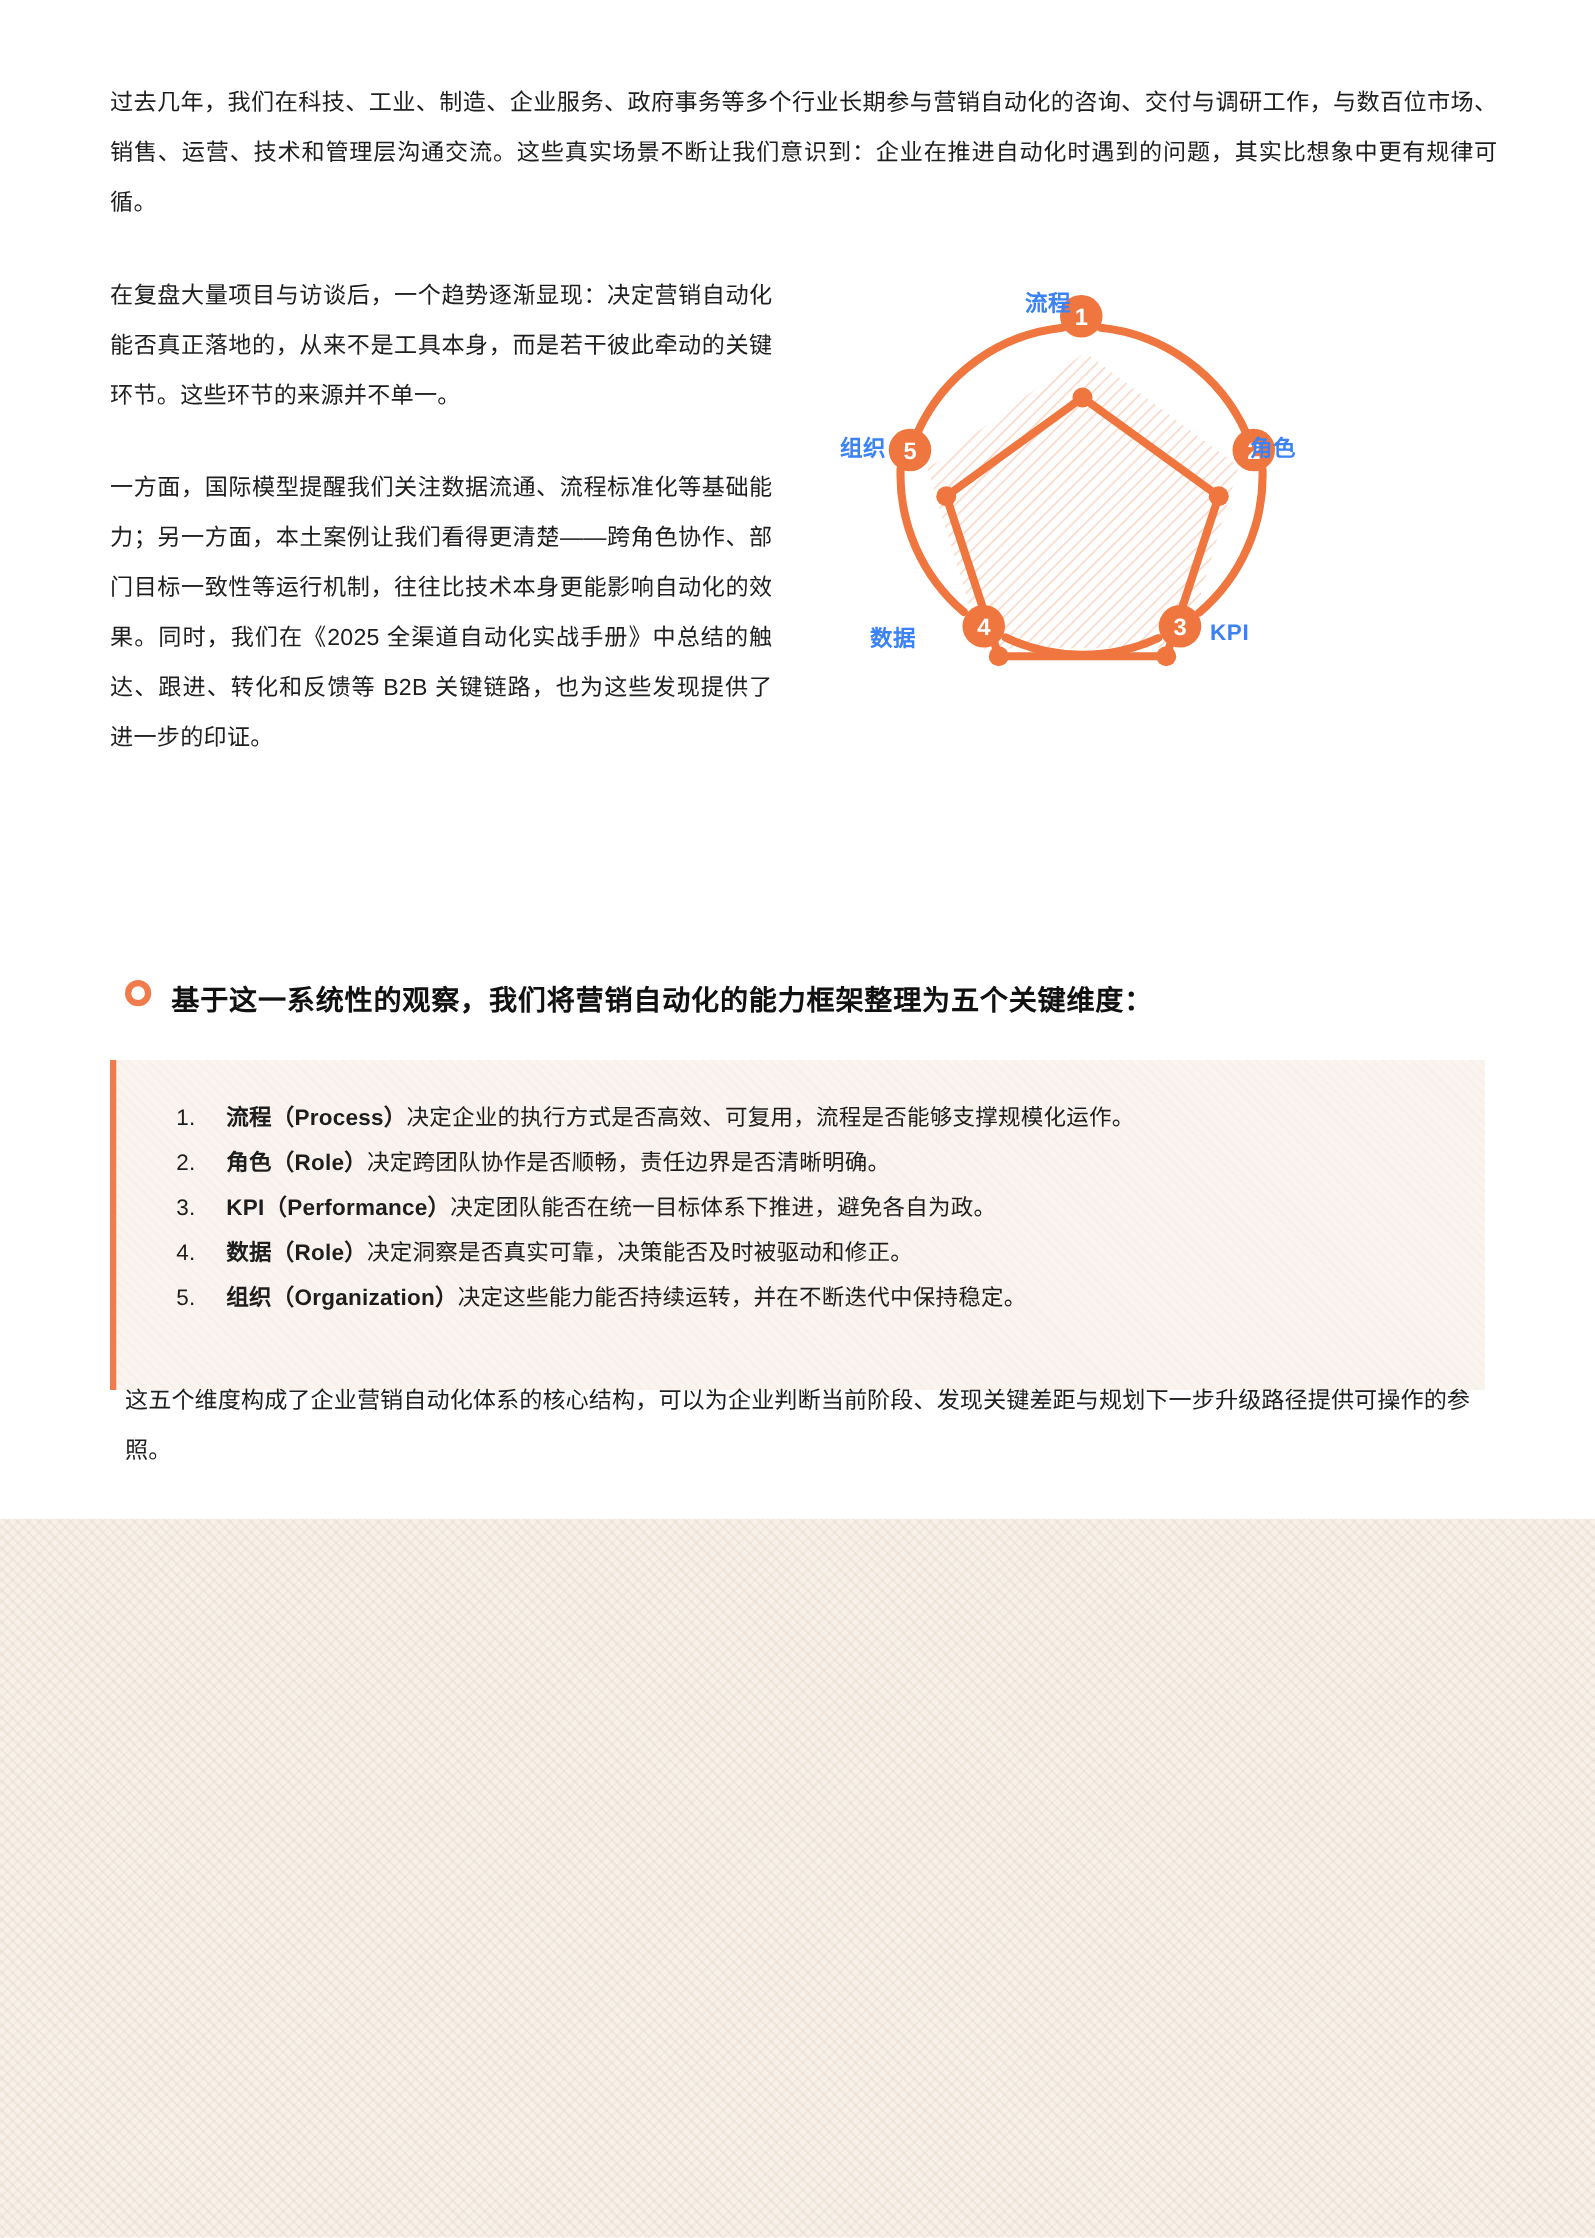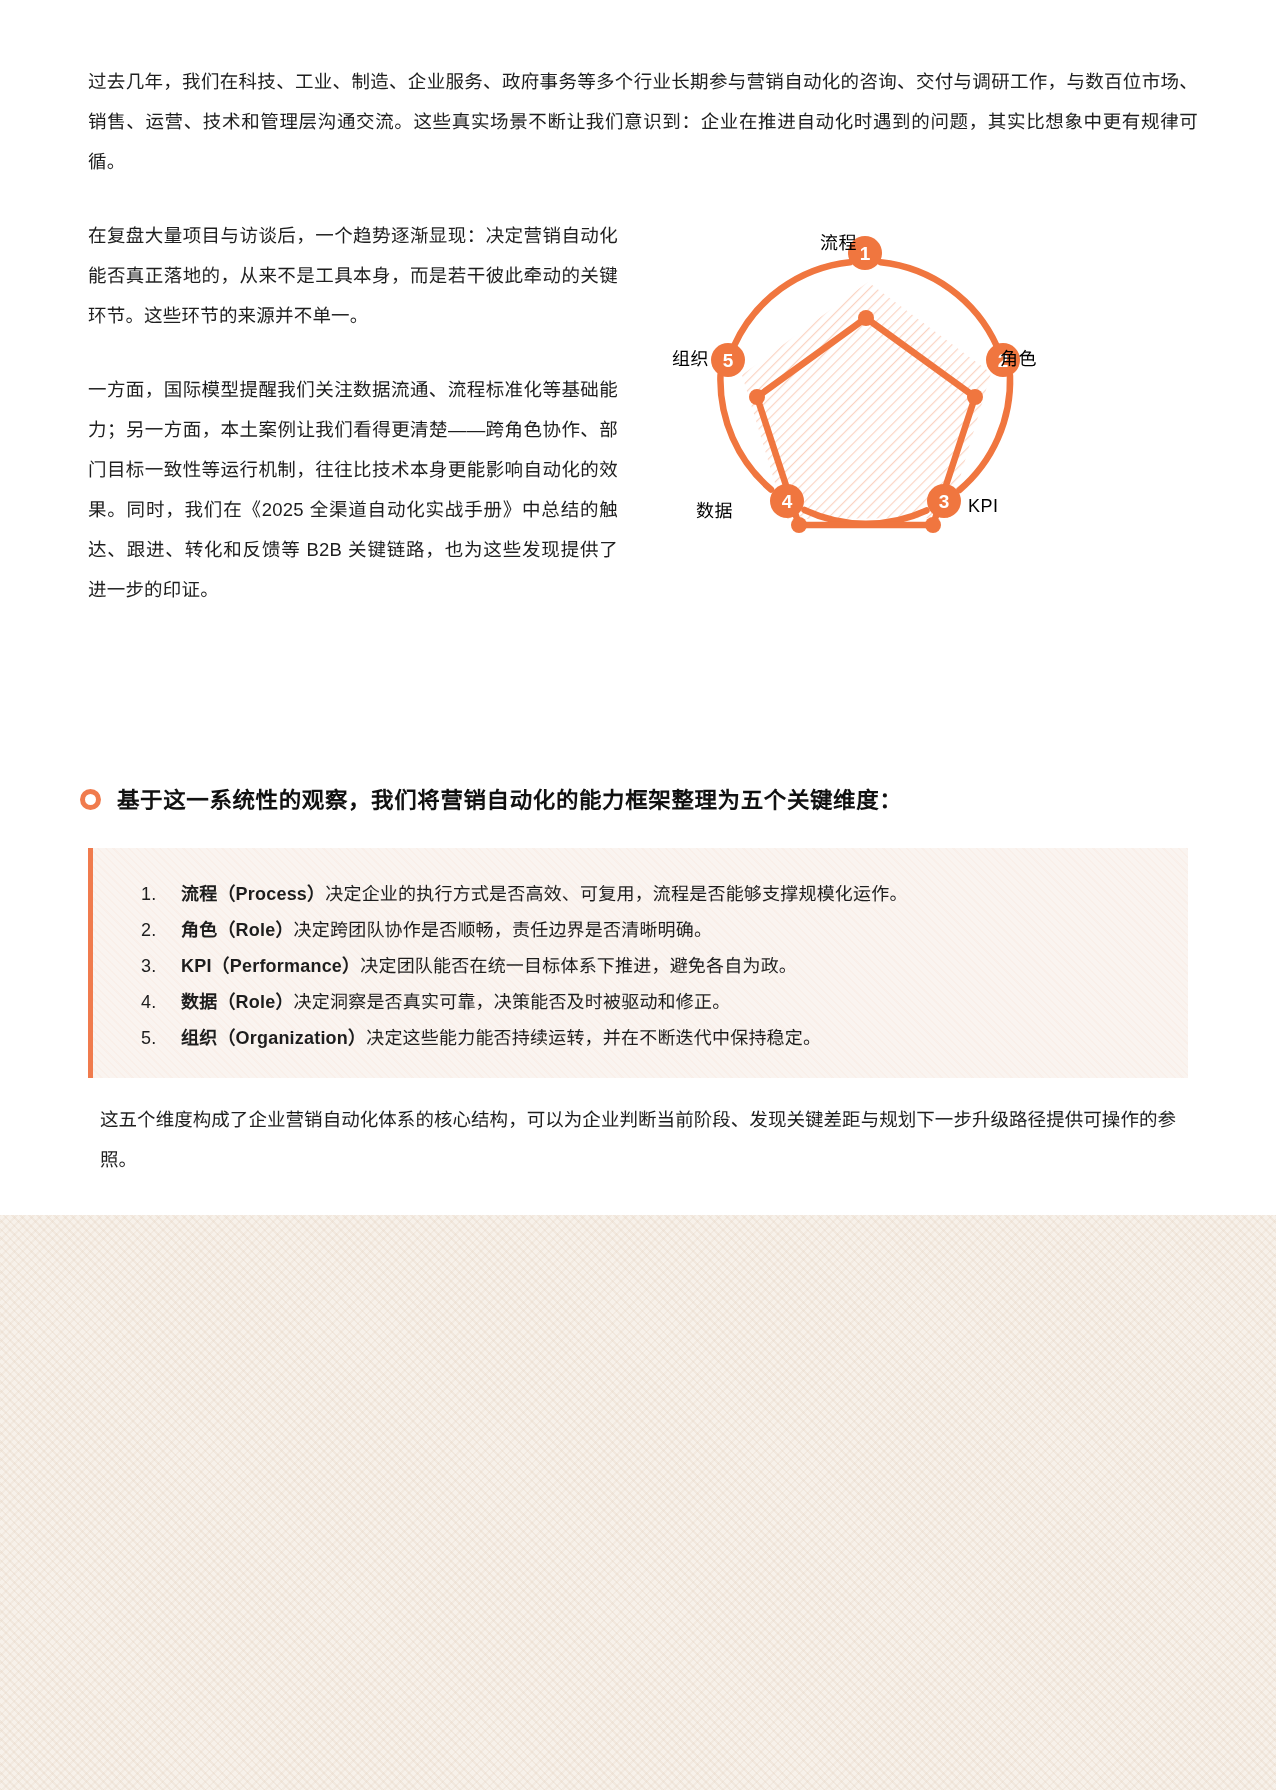--- a/index.html
+++ b/index.html
@@ -49,38 +49,38 @@
     left: 672px;
     top: 218px;
     width: 388px;
     height: 320px;
   }
   .diagram svg { display: block; }
 
   .diag-label {
     position: absolute;
     font-size: 18px;
-    font-weight: 400;
-    color: #000000;
+    font-weight: 700;
+    color: #3b82f6;
     white-space: nowrap;
     letter-spacing: 0.5px;
   }
   .lbl-process { left: 148px; top: 10px; }
   .lbl-role    { left: 328px; top: 126px; }
   .lbl-kpi     { left: 296px; top: 278px; }
   .lbl-data    { left: 24px;  top: 278px; }
   .lbl-org     { left: 0px;   top: 126px; }
 
   
   .callout {
     position: absolute;
-    left: 80px;
+    left: 100px;
     top: 782px;
     display: flex;
-    align-items: center;
+    align-items: flex-start;
     gap: 16px;
   }
   .callout-dot {
     width: 21px; height: 21px;
     border-radius: 50%;
     border: 5px solid #f07b4d;
     flex: 0 0 auto;
     margin-top: 2px;
   }
   .callout-text {
@@ -89,21 +89,21 @@
     color: #111111;
     letter-spacing: 0.6px;
   }
 
   
   .panel {
     position: absolute;
     left: 88px;
     top: 848px;
     width: 1100px;
-    height: 230px;
+    height: 264px;
     background:
       repeating-linear-gradient(45deg,
         rgba(236,160,120,0.055) 0px,
         rgba(236,160,120,0.055) 1.6px,
         rgba(255,255,255,0) 1.6px,
         rgba(255,255,255,0) 5.5px),
       #faf4f0;
     border-left: 5px solid #f07b4d;
     padding: 30px 40px 0 42px;
   }

